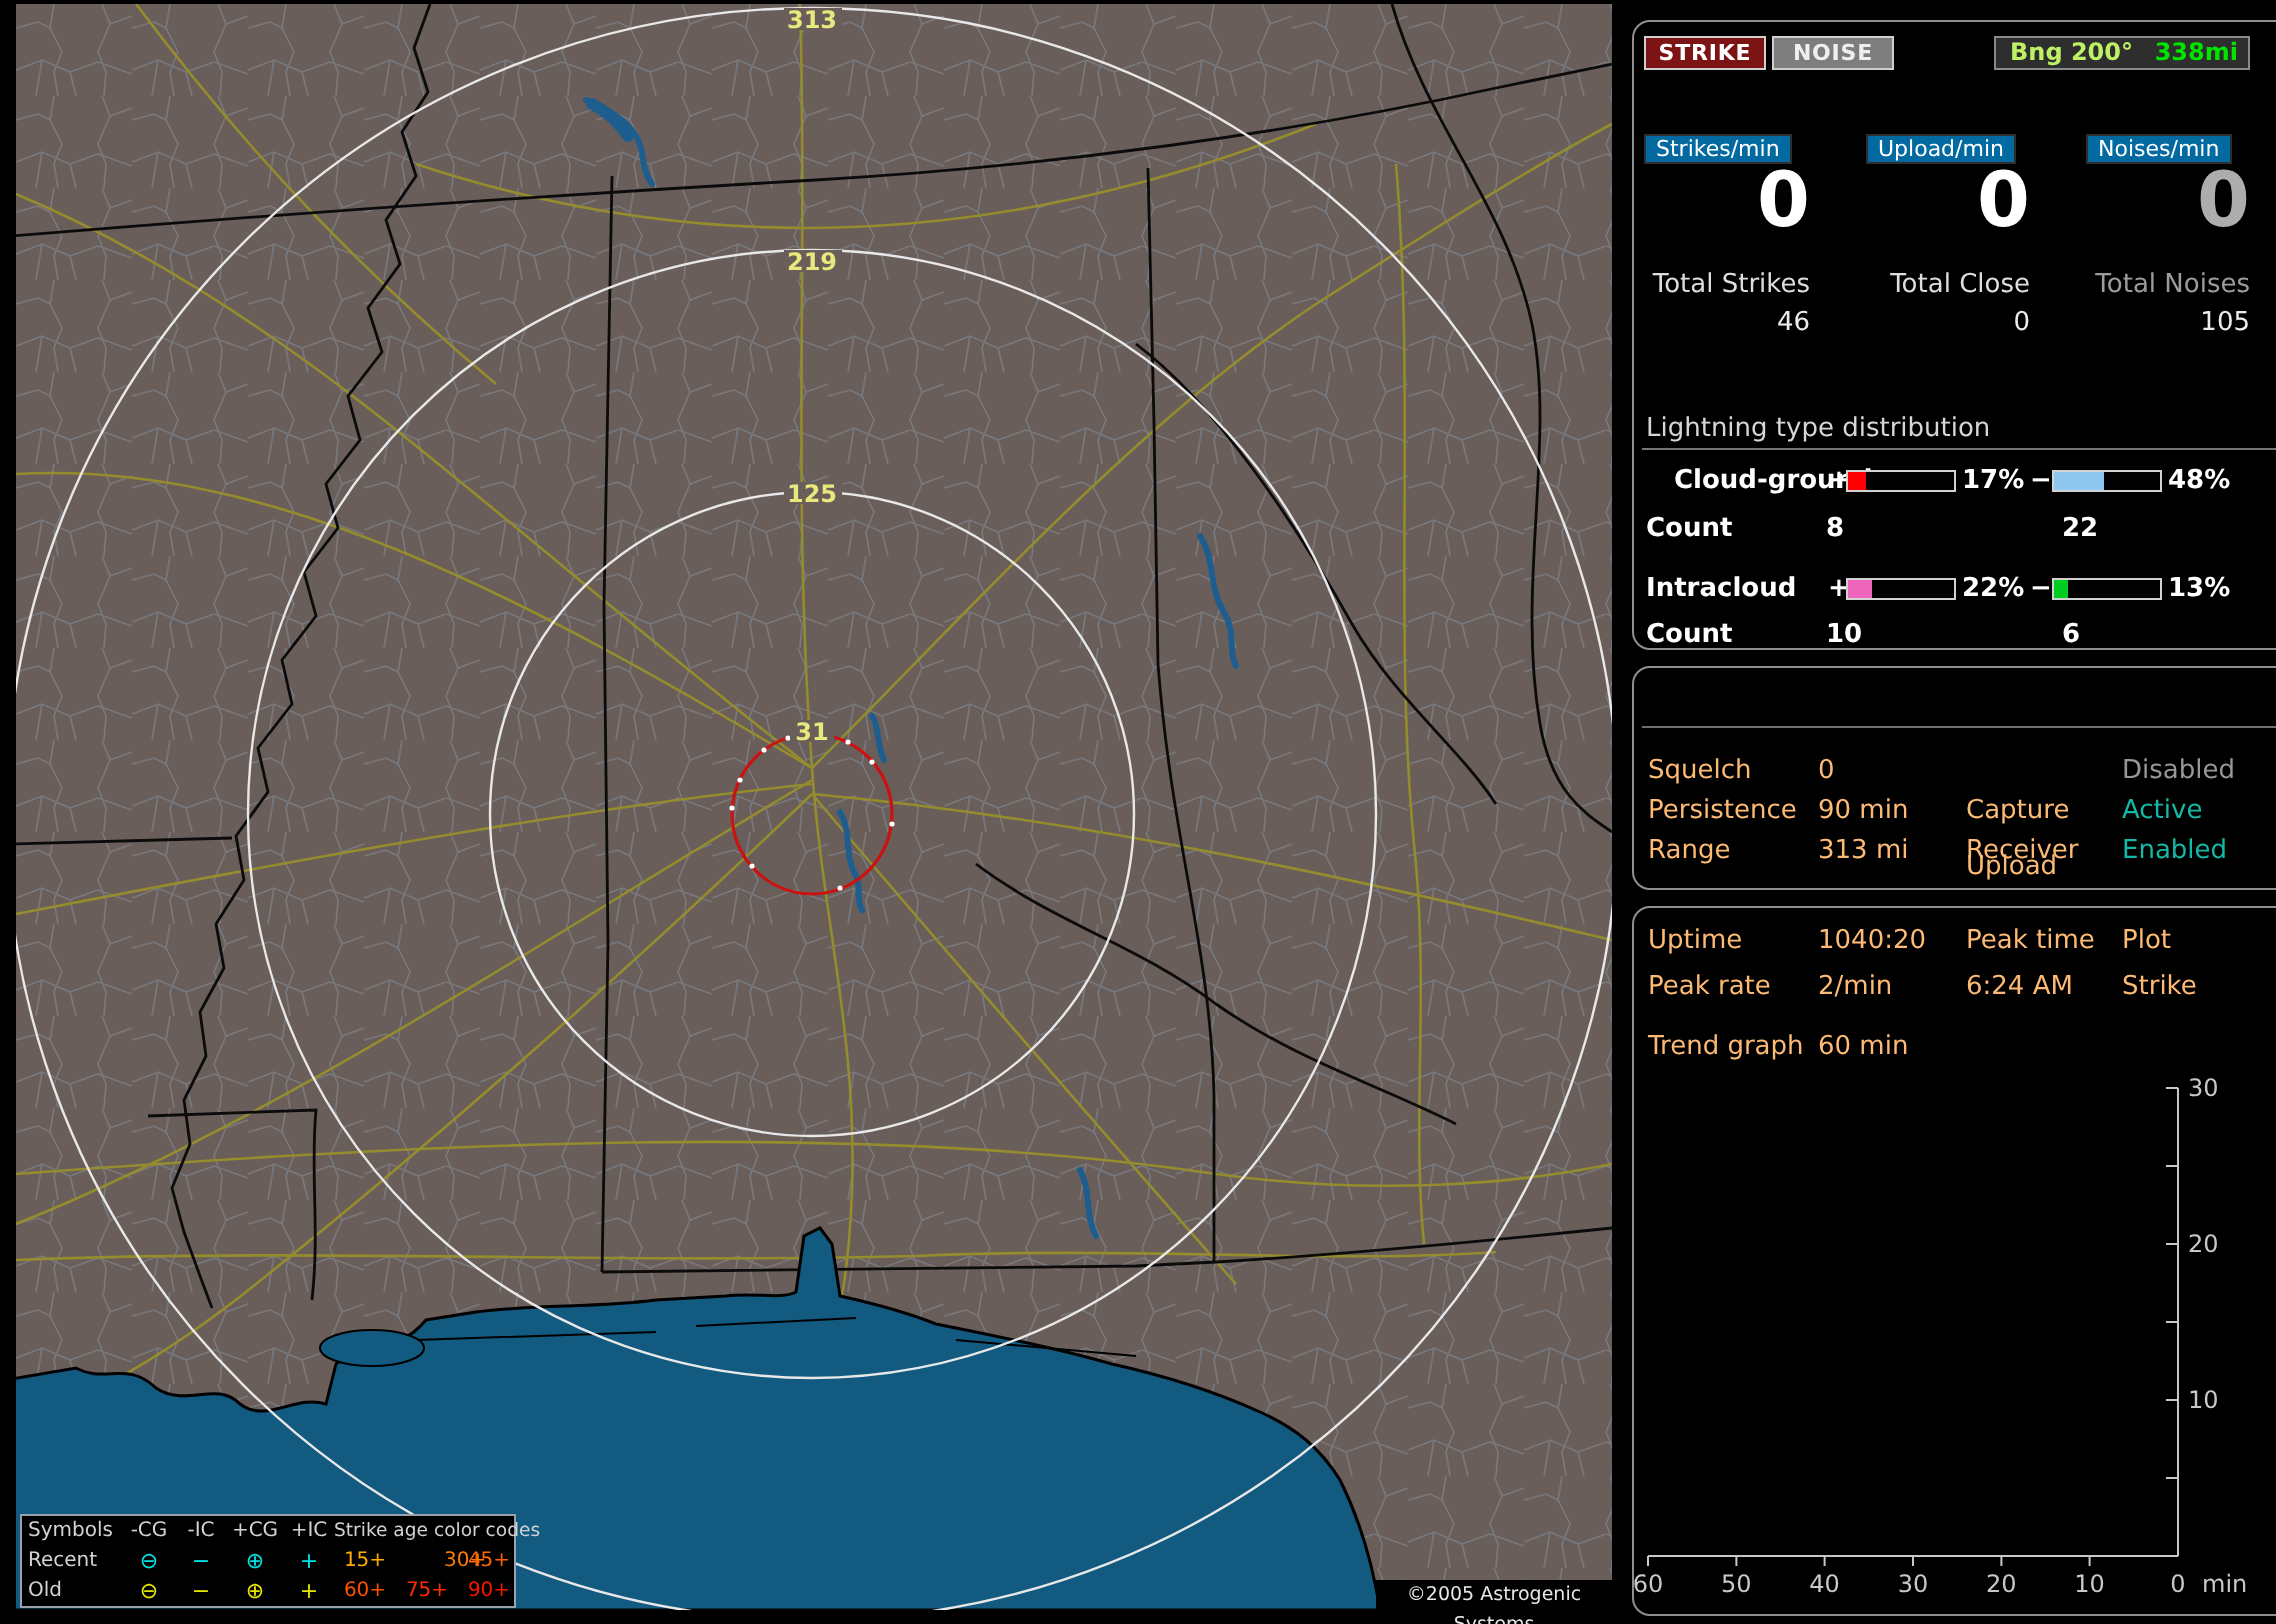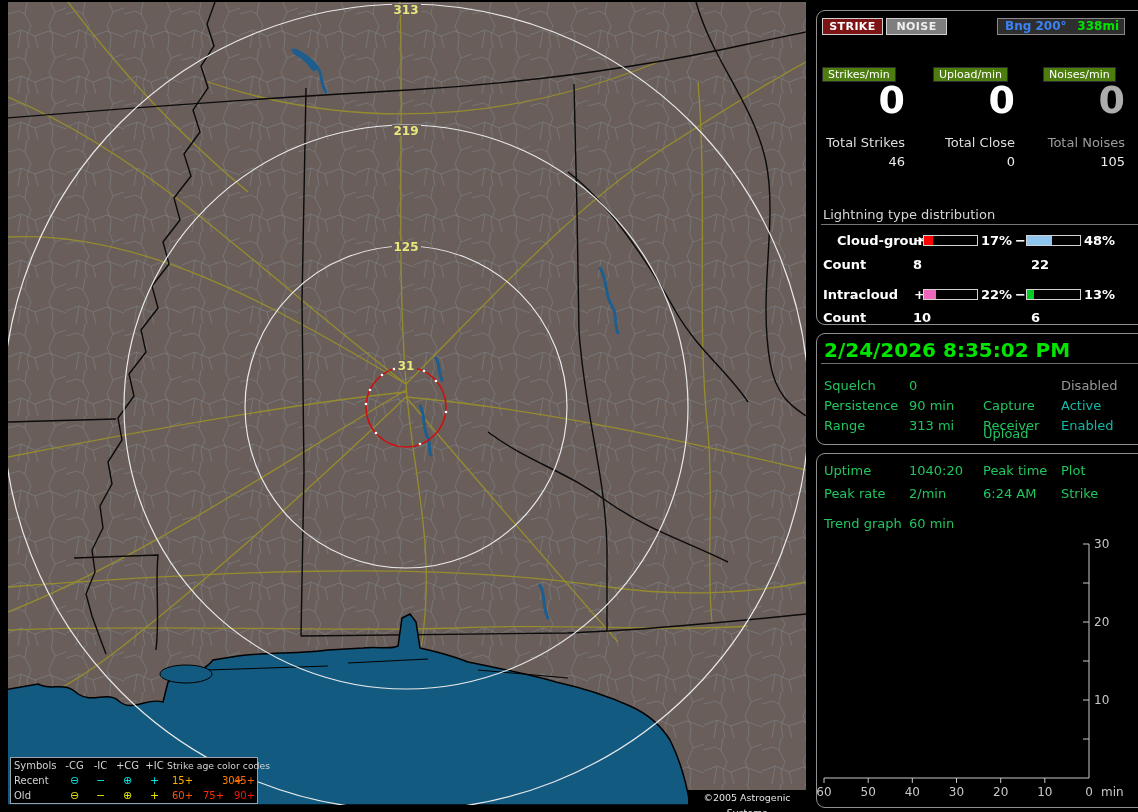--- a/index.html
+++ b/index.html
@@ -37,43 +37,43 @@
   .btn {
     height:17px; font-size:11px; font-weight:bold; color:#fff; text-align:center;
     line-height:15px; letter-spacing:.4px; cursor:pointer;
   }
   #btn-strike { left:5px; top:7px; width:61px; background:#7c1315; border:1px solid #cfcfcf; }
   #btn-noise  { left:69px; top:7px; width:61px; background:#7e7e7e; border:1px solid #cfcfcf; color:#efefef; }
   #bng-box {
     left:180px; top:7px; width:128px; height:17px; background:#2e2e2e;
     border:1px solid #8a8a8a; font-size:12px; font-weight:bold; line-height:15px;
   }
-  #bng-box .bl { color:#3b82f6; padding-left:7px;text-align:center; }
+  #bng-box .bl { color:#bef264; padding-left:7px;text-align:center; }
   #bng-box .bd { color:#00e400; position:absolute; right:5px; top:0; }
   .chip {
-    top:56px; height:15px; background:#4d7c0f; border:1px solid #2e2e2e;
+    top:56px; height:15px; background:#0369a1; border:1px solid #2e2e2e;
     color:#fff; font-size:11px; line-height:13px; padding:0 5px;
   }
   .col { width:88px; text-align:right; }
   .bigzero { top:70px; font-size:38px; font-weight:bold; color:#fff; line-height:38px; }
   .bigzero.dim { color:#adadad; }
   .tot-label { top:124px; font-size:13px; color:#dedede; }
   .tot-label.dim { color:#9c9c9c; }
   .tot-value { top:143px; font-size:13px; color:#ececec; }
   .dist-title { left:6px; top:196px; font-size:13px; color:#d6d6d6; }
   .dist-line  { left:4px; right:4px; top:213px; border-top:1px solid #767676; }
   .d-label { font-size:13px; font-weight:bold; color:#fff; }
   .d-sign  { font-size:13px; font-weight:bold; color:#fff; }
   .bar { width:55px; height:11px; border:1px solid #d2d2d2; background:#000; }
   .bar > div { height:100%; width:0; }
   .d-pct { font-size:13px; font-weight:bold; color:#fff; }
   
   #datetime { left:7px; top:4px; font-size:20px; font-weight:bold; color:#00e400; white-space:nowrap; }
   .status-line { left:4px; right:4px; top:29px; border-top:1px solid #6e6e6e; }
-  .row13 { font-size:13px; color:#22c55e; white-space:nowrap; }
+  .row13 { font-size:13px; color:#fdba74; white-space:nowrap; }
   .v-green { color:#14b8a6; }
   .v-dim   { color:#979797; }
   .c1 { left:7px; }  .c2 { left:92px; } .c3 { left:166px; } .c4 { left:244px; }
   
   #trend-chart { left:0; top:85px; }
 </style>
 </head>
 <body>
 
 <div id="map">
@@ -250,21 +250,20 @@
   <div class="abs bar" style="left:209px; top:278px;">
     <div style="width: 13%; background: rgb(0, 204, 34);"></div>
   </div>
   <div class="abs d-pct" style="left:267px; top:276px;">13%</div>
   <div class="abs d-label" style="left:6px; top:299px;">Count</div>
   <div class="abs d-pct" style="left:96px; top:299px;">10</div>
   <div class="abs d-pct" style="left:214px; top:299px;">6</div>
 </div>
 
 <div id="panel-status" class="panel">
-  <div id="datetime" class="abs">2/24/2026 8:35:02 PM</div>
   <div class="abs status-line"></div>
 
   <div class="abs row13 c1" style="top:44px;">Squelch</div>
   <div class="abs row13 c2" style="top:44px;">0</div>
   <div class="abs row13 c3" style="top:44px;margin-top:48px;">Upload</div>
   <div class="abs row13 c4 v-dim" style="top:44px;">Disabled</div>
 
   <div class="abs row13 c1" style="top:64px;">Persistence</div>
   <div class="abs row13 c2" style="top:64px;">90 min</div>
   <div class="abs row13 c3" style="top:64px;">Capture</div>

